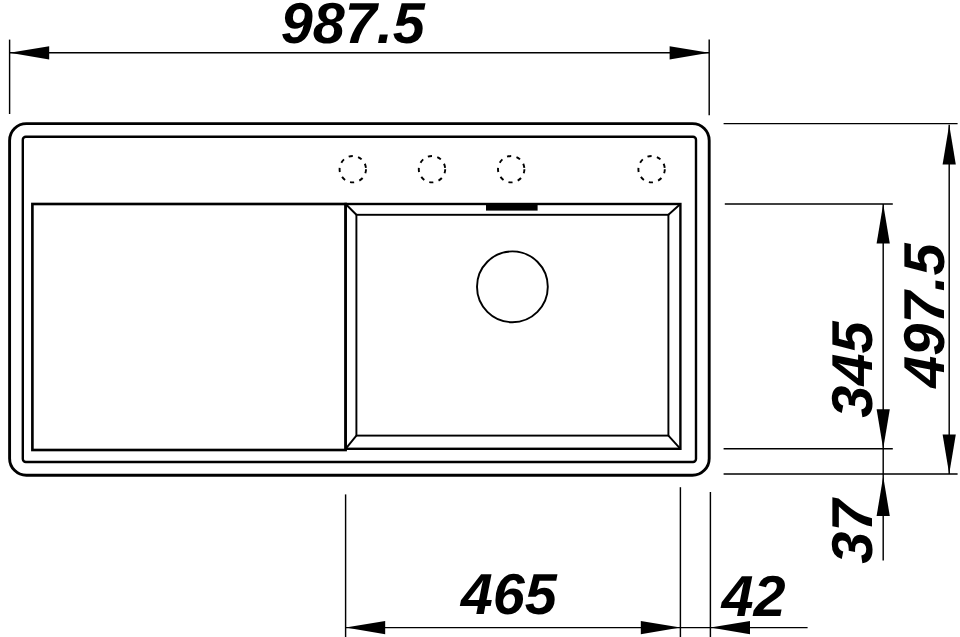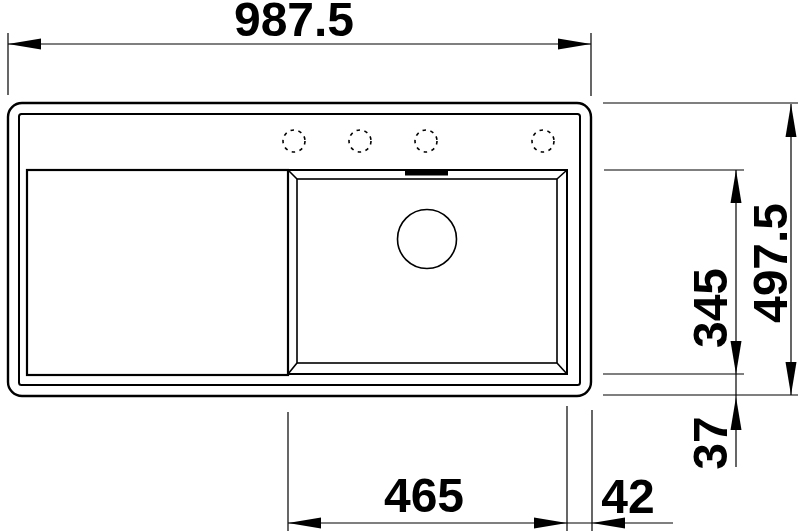--- a/index.html
+++ b/index.html
@@ -6,20 +6,21 @@
     margin: 0;
     padding: 0;
     background: #ffffff;
   }
   .canvas {
     position: relative;
     width: 800px;
     height: 531px;
     background: #ffffff;
     overflow: hidden;
+    font-style: italic;
   }
   svg {
     display: block;
   }
   .dim-text {
     font-family: "Liberation Sans", "DejaVu Sans", sans-serif;
     font-weight: bold;
     font-size: 48px;
     fill: #000000;
   }

